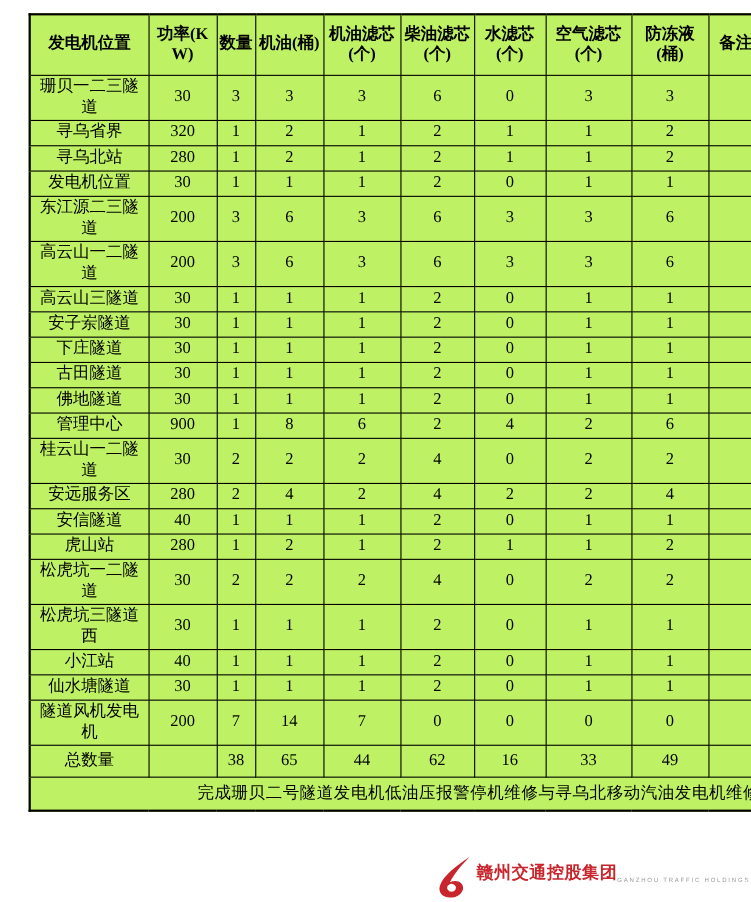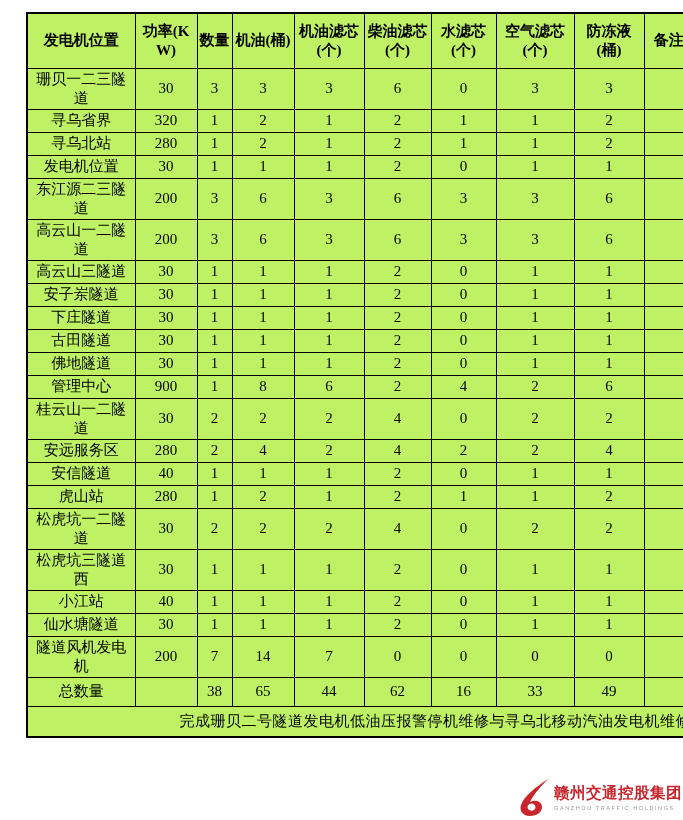--- a/index.html
+++ b/index.html
@@ -50,21 +50,21 @@
   table.report tfoot tr:last-child > * { border-bottom: 2px solid #000; }
 
   .logo {
     position: absolute;
     right: 1px; top: 777px;
     display: flex;
     align-items: flex-start;
     background: transparent;
   }
   .logo-mark { width: 34px; height: 38px; margin-right: 2px; margin-top: 2px; }
-  .logo-textblock { display: flex; flex-direction: column; align-items: flex-start; padding-top: 6px; }
+  .logo-textblock { display: flex; flex-direction: row; align-items: flex-end; padding-top: 6px; }
   .logo-cn {
     font-family: "Liberation Sans", sans-serif;
     font-weight: bold;
     font-size: 15.5px;
     letter-spacing: 0.5px;
     white-space: nowrap;
   }
   .logo-en {
     font-family: "Liberation Sans", sans-serif;
     font-size: 5.5px;

